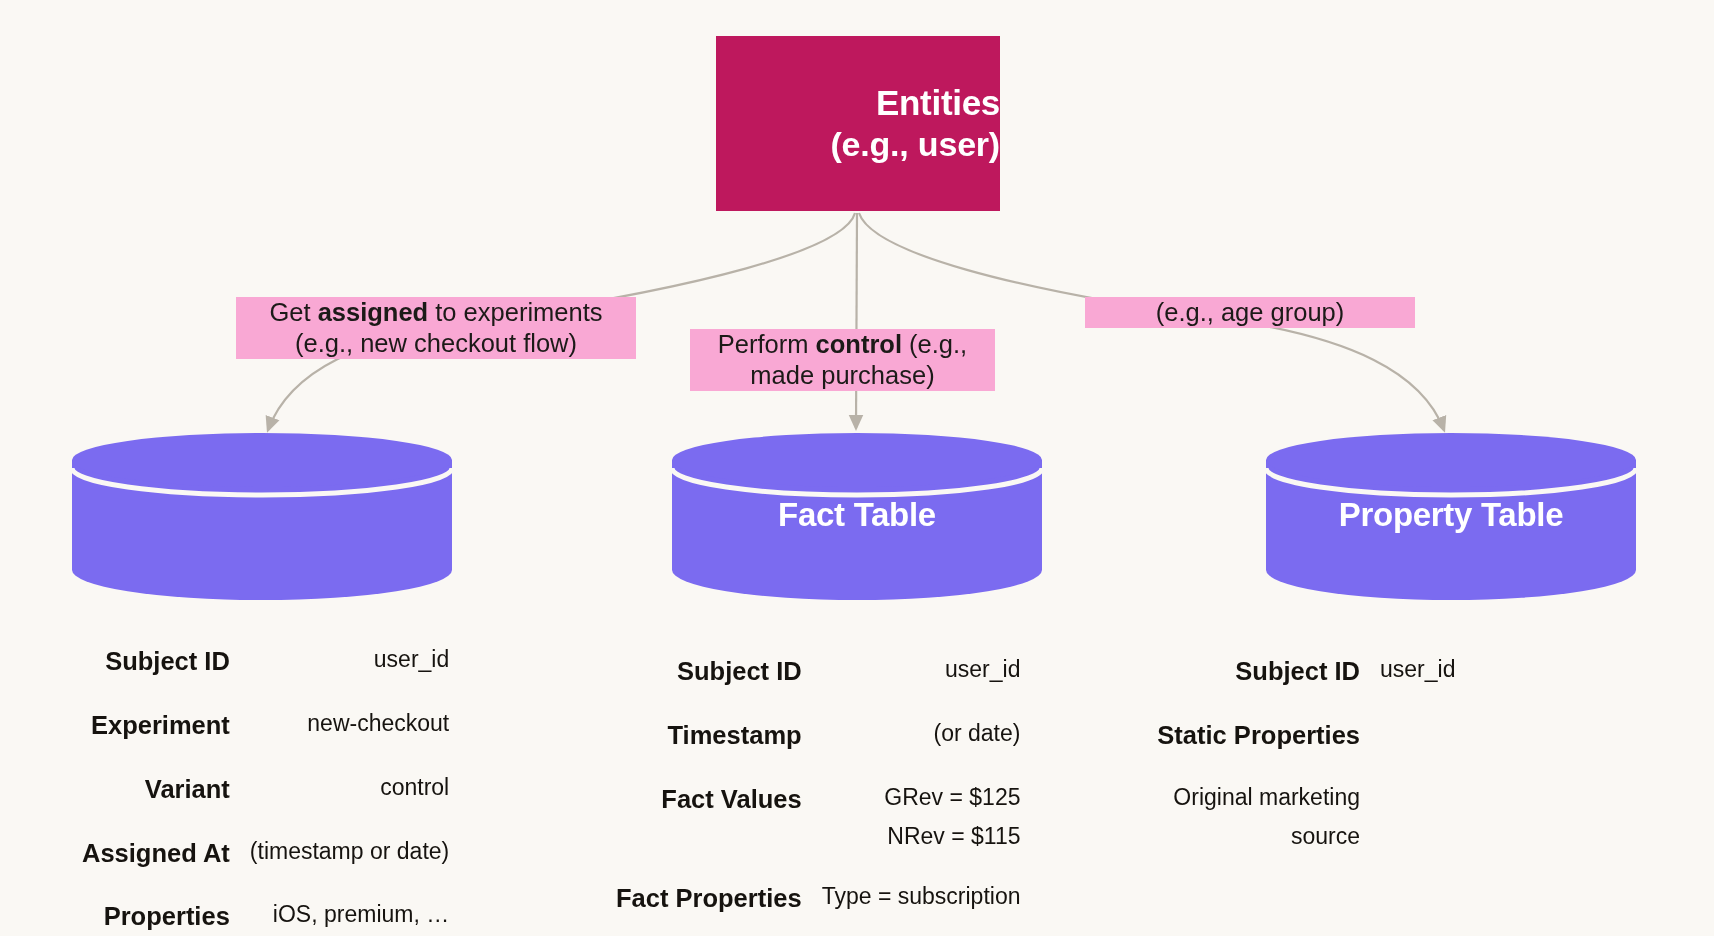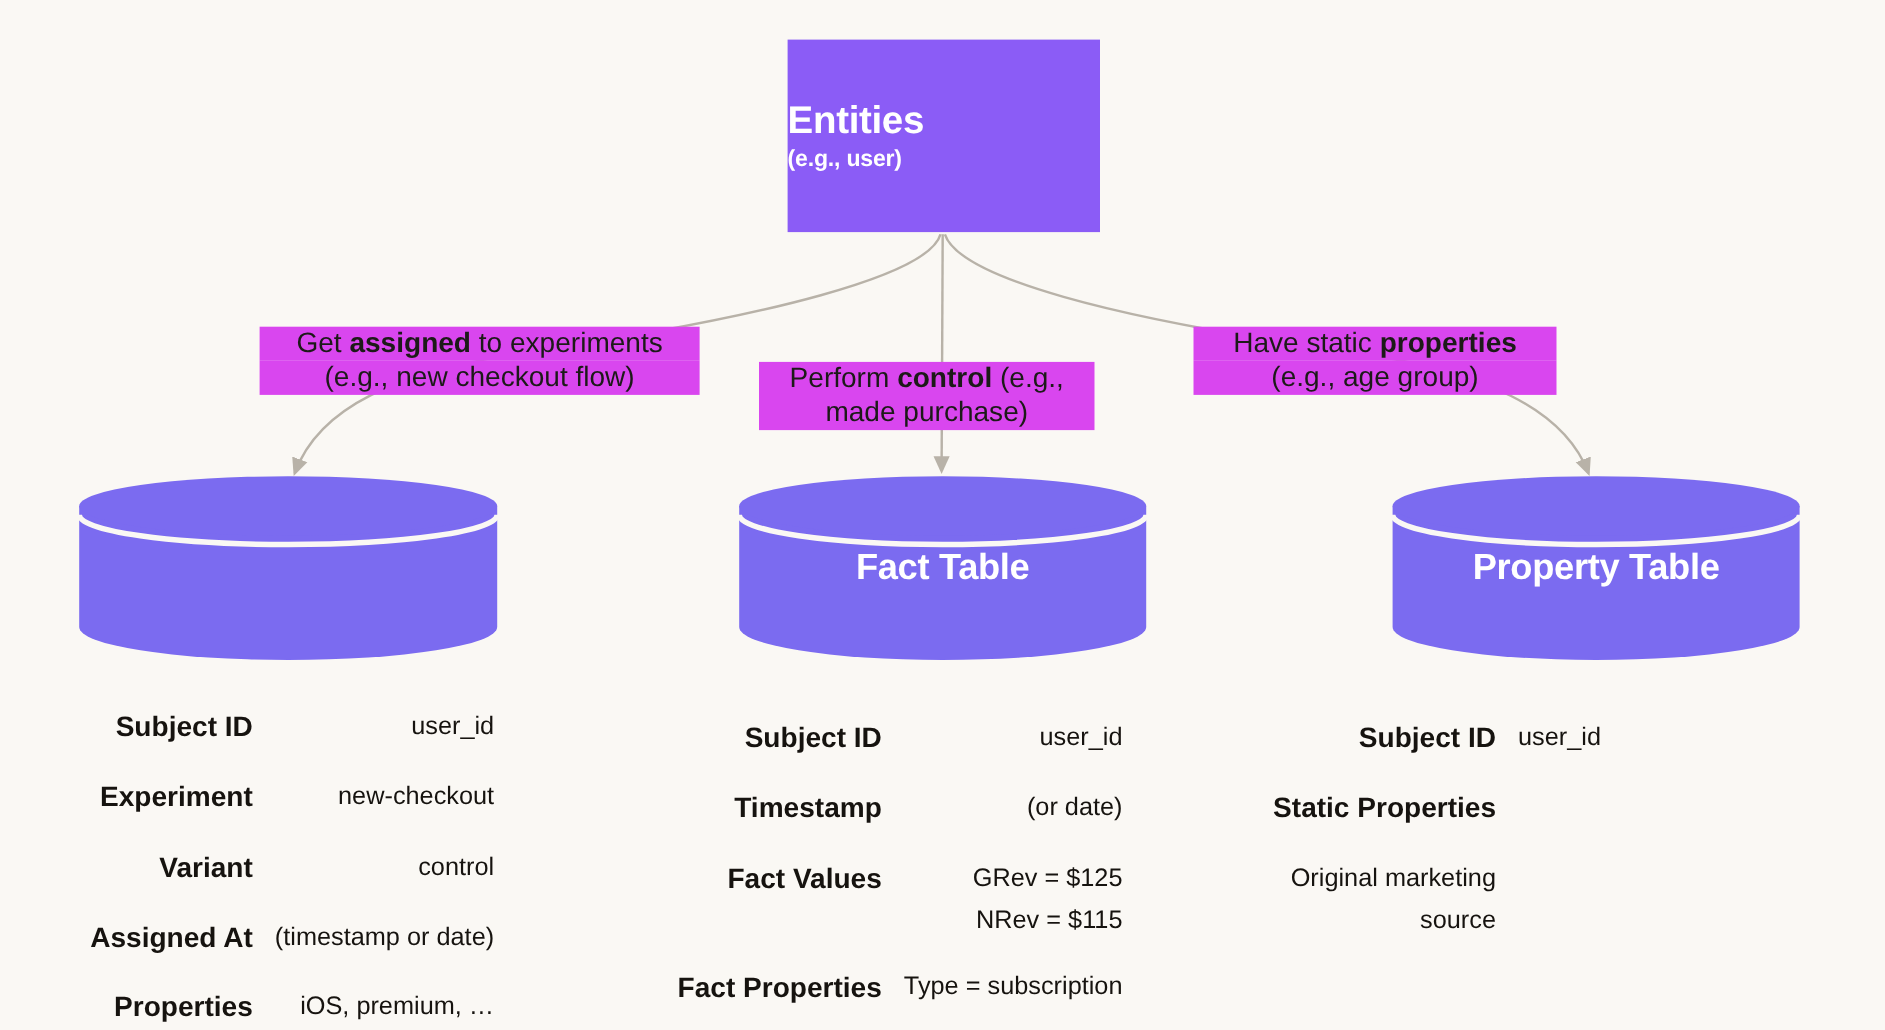--- a/index.html
+++ b/index.html
@@ -28,54 +28,54 @@
     pointer-events: none;
   }
 
   
   .entity-box {
     position: absolute;
     left: 716px;
     top: 36px;
     width: 284px;
     height: 175px;
-    background: #8b5cf6;
+    background: #be185d;
     display: flex;
     flex-direction: column;
-    align-items: flex-start;
+    align-items: flex-end;
     justify-content: center;
     z-index: 3;
   }
   .entity-title {
     color: #FFFFFF;
     font-size: 35px;
     font-weight: bold;
     letter-spacing: -0.3px;
     line-height: 1.12;
   }
   .entity-sub {
     color: #FFFFFF;
-    font-size: 21px;
+    font-size: 34px;
     font-weight: bold;
     letter-spacing: -0.2px;
     line-height: 1.2;
     margin-top: 2px;
   }
 
   
   .edge-label {
     position: absolute;
     color: #1C1A18;
     font-size: 25.5px;
     line-height: 1.22;
     text-align: center;
     z-index: 4;
   }
   .edge-label b { font-weight: bold; }
-  .edge-label .ln { display: block; background: #d946ef; padding: 0 2px; }
+  .edge-label .ln { display: block; background: #f9a8d4; padding: 0 2px; }
 
   #label-assignment { left: 236px; top: 297px; width: 400px; }
   #label-fact       { left: 690px; top: 329px; width: 305px; }
   #label-property   { left: 1085px; top: 297px; width: 330px; }
 
   
   .cylinder {
     position: absolute;
     z-index: 3;
   }
@@ -150,21 +150,20 @@
     <span class="ln"><span>Get </span><b>assigned</b><span> to experiments</span></span>
     <span class="ln">(e.g., new checkout flow)</span>
   </div>
 
   <div class="edge-label" id="label-fact">
     <span class="ln"><span>Perform </span><b>control</b><span> (e.g.,</span></span>
     <span class="ln">made purchase)</span>
   </div>
 
   <div class="edge-label" id="label-property">
-    <span class="ln"><span>Have static </span><b>properties</b><span></span></span>
     <span class="ln">(e.g., age group)</span>
   </div>
 
   <div class="cylinder" style="left:68px; top:430px; width:388px; height:170px;">
     <svg width="388" height="170" viewBox="0 0 388 170">
       <path d="M 4 30 L 4 140 A 190 30 0 0 0 384 140 L 384 30 Z" fill="#7B6BF0"></path>
       <ellipse cx="194" cy="30" rx="190" ry="27" fill="#7B6BF0"></ellipse>
       <path d="M 4 38 A 190 27 0 0 0 384 38" fill="none" stroke="#FAF8F4" stroke-width="5"></path>
     </svg>
   </div>

